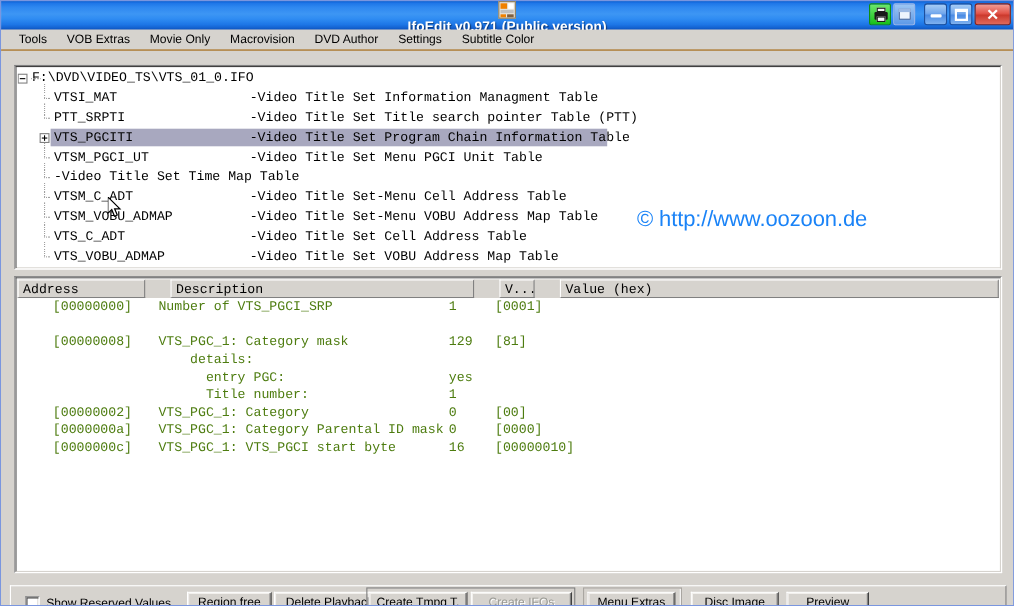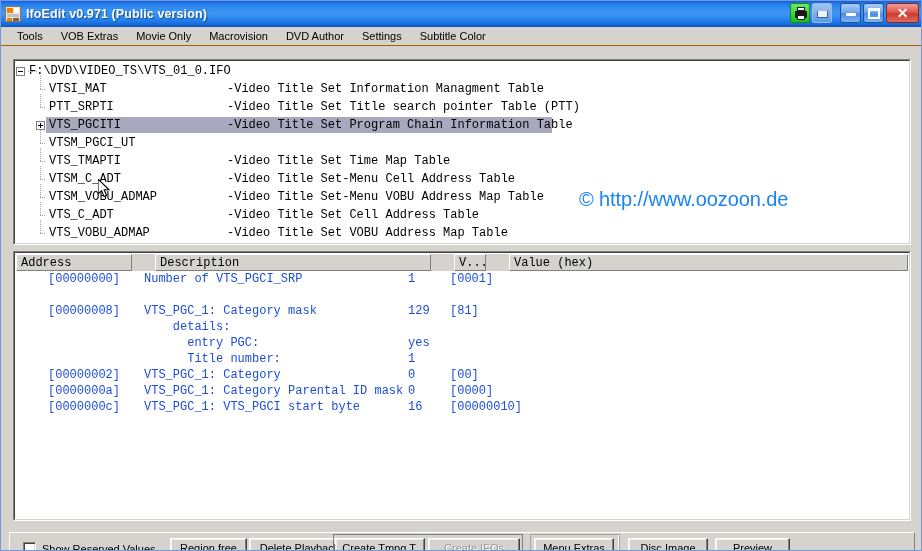--- a/index.html
+++ b/index.html
@@ -29,20 +29,21 @@
     left: 0; top: 0;
     width: 920px;
     height: 26px;
     background: linear-gradient(to bottom,
         #0d5fd4 0%, #1f77e8 8%, #2f88f0 22%,
         #3d96f4 45%, #2f8cf2 62%, #1d76e6 82%,
         #1361cf 94%, #0a4fba 100%);
     display: flex;
     align-items: center;
     box-sizing: border-box;
+    flex-direction: column;
   }
   .title-icon {
     width: 16px; height: 16px;
     margin-left: 4px;
     margin-right: 5px;
     flex: 0 0 auto;
     background: #e8e4dc;
     border: 1px solid #8a7a5a;
     position: relative;
     box-sizing: border-box;
@@ -285,21 +286,21 @@
     left: 2px; top: 19px; right: 2px; bottom: 2px;
     background: #fff;
     overflow: hidden;
   }
   .lv-row {
     height: 16px;
     line-height: 16px;
     display: flex;
     font-family: "Liberation Mono", monospace;
     font-size: 12px;
-    color: #1d4ed8;
+    color: #4d7c0f;
     white-space: nowrap;
   }
   .c-addr  { width: 112px; text-align: right; padding-right: 8px; box-sizing: border-box; }
   .c-desc  { width: 280px; padding-left: 16px; box-sizing: border-box; }
   .c-val   { width: 32px;  text-align: left; box-sizing: border-box; }
   .c-hex   { padding-left: 10px; box-sizing: border-box; }
 
   
   .btnpanel {
     position: absolute;
@@ -447,27 +448,27 @@
             <span class="box plus"></span>
             <span class="tree-name">VTS_PGCITI</span>
             <span class="tree-desc">-Video Title Set Program Chain Information Table</span>
           </div>
         </div>
 
         <div class="tree-row child">
           <div class="cells">
             <span class="connector"></span>
             <span class="tree-name">VTSM_PGCI_UT</span>
-          </div>
-        </div>
-
-        <div class="tree-row child">
-          <div class="cells">
-            <span class="connector"></span>
-            <span class="tree-name">VTS_TMAPTI</span>
+            <span class="tree-desc">-Video Title Set Menu PGCI Unit Table</span>
+          </div>
+        </div>
+
+        <div class="tree-row child">
+          <div class="cells">
+            <span class="connector"></span>
             <span class="tree-desc">-Video Title Set Time Map Table</span>
           </div>
         </div>
 
         <div class="tree-row child">
           <div class="cells">
             <span class="connector"></span>
             <span class="tree-name">VTSM_C_ADT</span>
             <span class="tree-desc">-Video Title Set-Menu Cell Address Table</span>
           </div>

